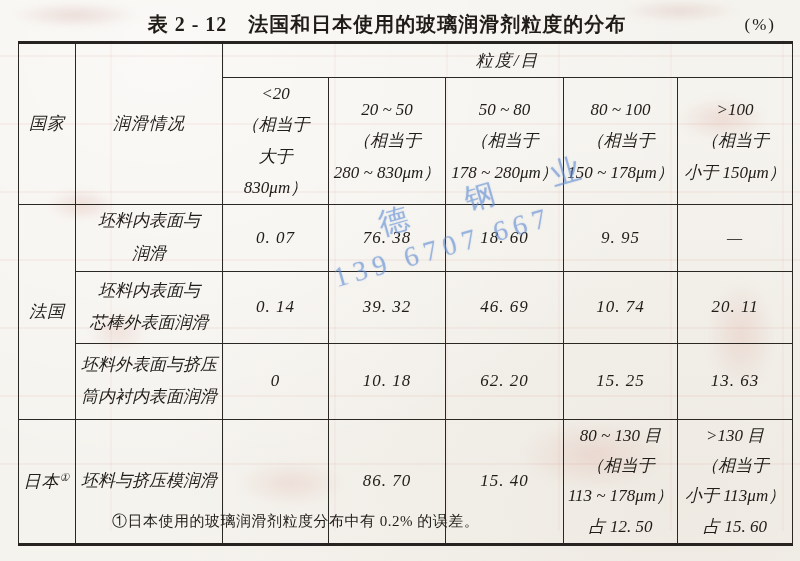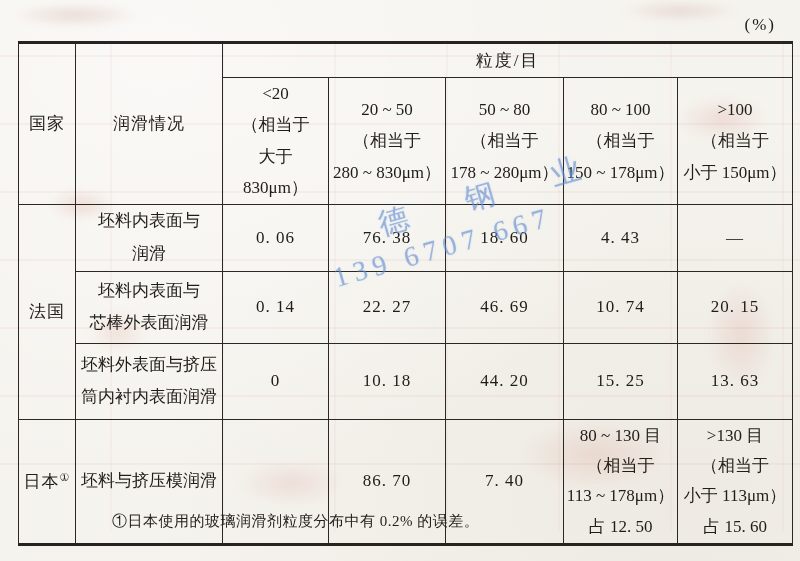--- a/index.html
+++ b/index.html
@@ -40,20 +40,21 @@
   table.grid{
     position:absolute;left:18px;top:41px;
     width:774px;table-layout:fixed;border-collapse:collapse;
     border-top:3px solid #262320;border-bottom:3px solid #262320;
     border-left:1px solid #2b2823;border-right:1px solid #2b2823;
   }
   table.grid td{
     border:1px solid #2b2823;
     text-align:center;vertical-align:middle;padding:0 2px;
     font-size:17px;
+    font-style:italic;
   }
   .size-title{font-size:16.5px;letter-spacing:2px;}
   .corner{font-size:17px;letter-spacing:1px;margin-top:40px;}
   .size-head{font-size:15.5px;line-height:1.85;white-space:pre-line;}
   .label-cell{font-size:16.5px;line-height:1.9;white-space:pre-line;}
   .value-cell{font-size:17px;letter-spacing:1px;}
   .country-cell{font-size:17px;letter-spacing:1px;}
   .japan-cell{font-size:15.5px;line-height:1.78;white-space:pre-line;}
   sup.fn{font-size:11px;vertical-align:6px;}
 
@@ -77,20 +78,21 @@
   <div class="bleed"></div>
   <div class="smudge s1"></div>
   <div class="smudge s2"></div>
   <div class="smudge s3"></div>
   <div class="smudge s4"></div>
   <div class="smudge s5"></div>
   <div class="smudge s6"></div>
   <div class="smudge s7"></div>
   <div class="smudge s8"></div>
 
+  <div class="title">表 2 - 12　法国和日本使用的玻璃润滑剂粒度的分布</div>
   <div class="unit">(%)</div>
 
   <table class="grid">
     <colgroup>
       <col style="width:57px">
         <col style="width:147px">
         <col style="width:106px">
       <col style="width:117px">
         <col style="width:118px">
         <col style="width:114px">
@@ -117,51 +119,51 @@
 150 ~ 178μm）</td>
         <td class="size-head">&gt;100
 （相当于
 小于 150μm）</td>
       </tr>
 
       <tr style="height:67px">
         <td rowspan="3" class="country-cell">法国</td>
         <td class="label-cell">坯料内表面与
 润滑</td>
-        <td class="value-cell">0. 06</td>
+        <td class="value-cell">0. 07</td>
         <td class="value-cell">76. 38</td>
         <td class="value-cell">18. 60</td>
-        <td class="value-cell">4. 43</td>
+        <td class="value-cell">9. 95</td>
         <td class="value-cell">—</td>
       </tr>
       <tr style="height:72px">
         <td class="label-cell">坯料内表面与
 芯棒外表面润滑</td>
         <td class="value-cell">0. 14</td>
-        <td class="value-cell">22. 27</td>
+        <td class="value-cell">39. 32</td>
         <td class="value-cell">46. 69</td>
         <td class="value-cell">10. 74</td>
-        <td class="value-cell">20. 15</td>
+        <td class="value-cell">20. 11</td>
       </tr>
       <tr style="height:76px">
         <td class="label-cell">坯料外表面与挤压
 筒内衬内表面润滑</td>
         <td class="value-cell">0</td>
         <td class="value-cell">10. 18</td>
-        <td class="value-cell">44. 20</td>
+        <td class="value-cell">62. 20</td>
         <td class="value-cell">15. 25</td>
         <td class="value-cell">13. 63</td>
       </tr>
 
       <tr style="height:125px">
         <td class="country-cell"><span>日本</span><sup class="fn">①</sup></td>
         <td class="label-cell">坯料与挤压模润滑</td>
         <td class="value-cell"></td>
         <td class="value-cell">86. 70</td>
-        <td class="value-cell">7. 40</td>
+        <td class="value-cell">15. 40</td>
         <td class="japan-cell">80 ~ 130 目
 （相当于
 113 ~ 178μm）
 占 12. 50</td>
         <td class="japan-cell">&gt;130 目
 （相当于
 小于 113μm）
 占 15. 60</td>
       </tr>
     </tbody>

